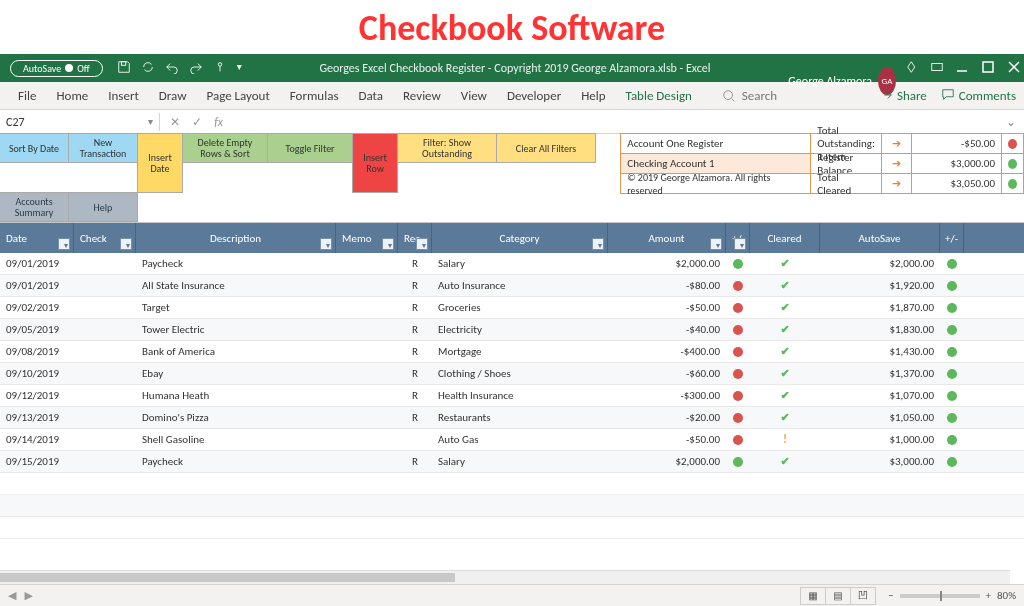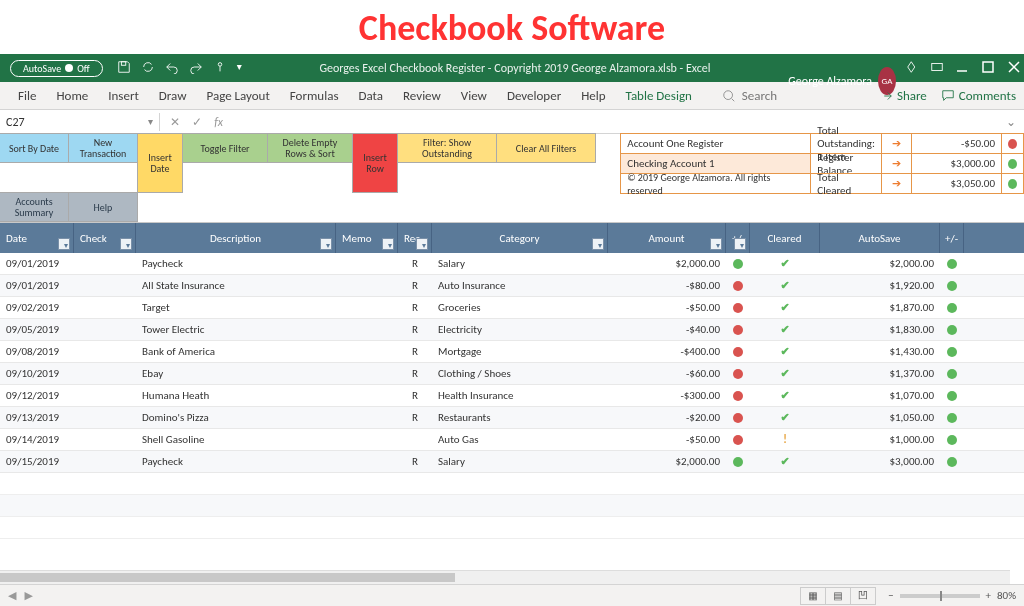--- a/index.html
+++ b/index.html
@@ -16,21 +16,21 @@
 .titlebar .user { display: flex; align-items: center; gap: 6px; margin-top: 25px; }
 .titlebar .avatar { width: 18px; height: 28px; border-radius: 50%; background: #a83244; color:#fff; font-size:9px; display:flex; align-items:center; justify-content:center; }
 .titlebar .win-controls { display: flex; gap: 14px; margin-left: 12px; }
 .titlebar .win-controls svg { width: 12px; height: 12px; stroke: #fff; fill: none; stroke-width: 1.5; }
 
 .ribbon-tabs { background: #f3f2f1; display: flex; align-items: center; height: 28px; border-bottom: 1px solid #d4d4d4; padding: 0 8px; font-size: 13px; }
 .ribbon-tabs .tab { padding: 0 10px; height: 100%; display: flex; align-items: center; color: #444; cursor: pointer; }
 .ribbon-tabs .tab.active { color: #217346; }
 .ribbon-tabs .search { flex: 1; display: flex; align-items: flex-end; color:#777; margin-left: 20px; gap:6px;}
 .ribbon-tabs .right-actions { display: flex; gap: 14px; align-items: center; }
-.ribbon-tabs .right-btn { color: #217346; display:flex; align-items:center; gap:4px; }
+.ribbon-tabs .right-btn { color: #217346; display:flex; align-items:flex-start; gap:4px; }
 
 .fx-bar { display: flex; align-items: center; height: 24px; border-bottom: 1px solid #d4d4d4; background:#fff;}
 .fx-bar .namebox { width: 160px; border-right: 1px solid #d4d4d4; padding: 2px 6px; position: relative; background:#fff;}
 .fx-bar .namebox::after { content:"▾"; position:absolute; right:6px; color:#888; font-size:10px;}
 .fx-bar .fx-buttons { display:flex; gap:12px; padding:0 10px; color:#999; align-items:center;}
 .fx-bar .fx-input { flex:1; padding:2px 6px; }
 .fx-bar .expand { padding:0 8px; color:#888;}
 
 .tool-row { display: flex; border-bottom: 1px solid #c8c8c8; background:#fff;}
 .tool-buttons { display: flex; flex-wrap: wrap; }
@@ -185,22 +185,22 @@
 </div>
 
 <div class="tool-row">
   <div class="tool-buttons">
     <div class="col-a">
       <div class="tb blue">Sort By Date</div>
       <div class="tb blue">New Transaction</div>
     </div>
     <div class="tb tall yellow" style="width:46px">Insert Date</div>
     <div class="col-a">
+      <div class="tb green" style="width:86px">Delete Empty Rows &amp; Sort</div>
       <div class="tb green" style="width:86px">Toggle Filter</div>
-      <div class="tb green" style="width:86px">Delete Empty Rows &amp; Sort</div>
     </div>
     <div class="tb tall purple" style="width:46px">Insert Row</div>
     <div class="col-a">
       <div class="tb gold" style="width:100px">Filter: Show Outstanding</div>
       <div class="tb gold" style="width:100px">Clear All Filters</div>
     </div>
     <div class="col-a">
       <div class="tb steel">Accounts Summary</div>
       <div class="tb steel">Help</div>
     </div>

